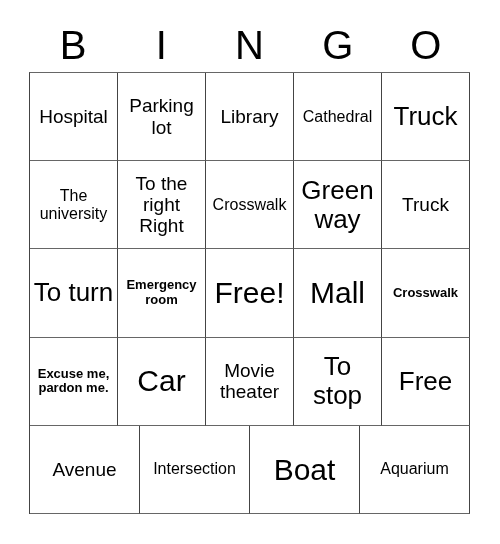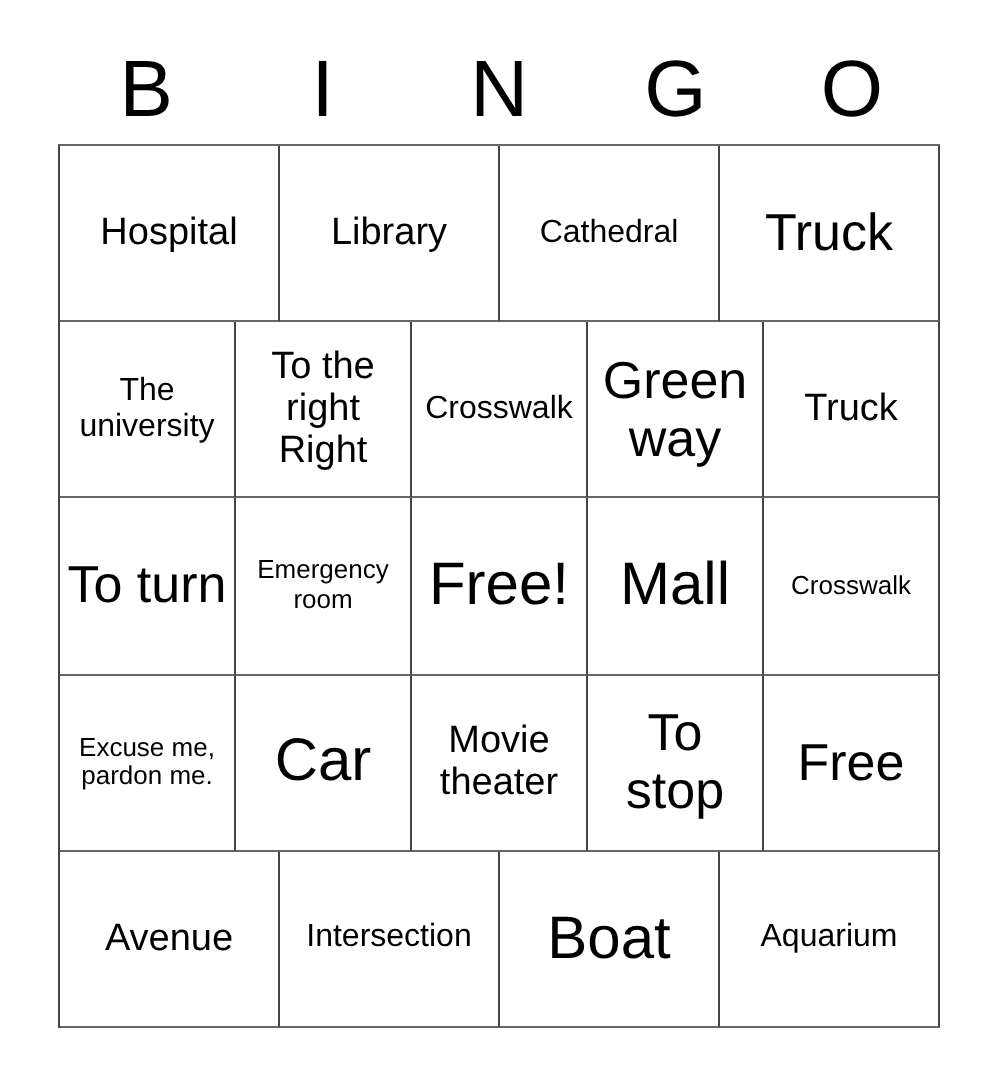--- a/index.html
+++ b/index.html
@@ -74,40 +74,43 @@
     display: block;
     width: 100%;
     line-height: 1.12;
     word-wrap: break-word;
   }
   
   .sz-xl  { font-size: 30px; }
   .sz-lg  { font-size: 26px; }
   .sz-md  { font-size: 19px; }
   .sz-sm  { font-size: 16px; }
-  .sz-xs  { font-size: 13px; }
+  .sz-xs  { font-size: 13px; font-weight: bold; }
 </style>
 </head>
 <body>
 
 <div id="bingo-card">
 
   <div id="header-row">
     <div class="header-letter">B</div>
     <div class="header-letter">I</div>
     <div class="header-letter">N</div>
     <div class="header-letter">G</div>
     <div class="header-letter">O</div>
   </div>
 
   <div id="grid">
 
     <div class="bingo-row">
       <div class="bingo-cell">
           <span class="cell-text sz-md">Hospital</span>
+        </div>
+      <div class="bingo-cell">
+          <span class="cell-text sz-md">Parking lot</span>
         </div>
       <div class="bingo-cell">
           <span class="cell-text sz-md">Library</span>
         </div>
       <div class="bingo-cell">
           <span class="cell-text sz-sm">Cathedral</span>
         </div>
       <div class="bingo-cell">
           <span class="cell-text sz-lg">Truck</span>
         </div>

